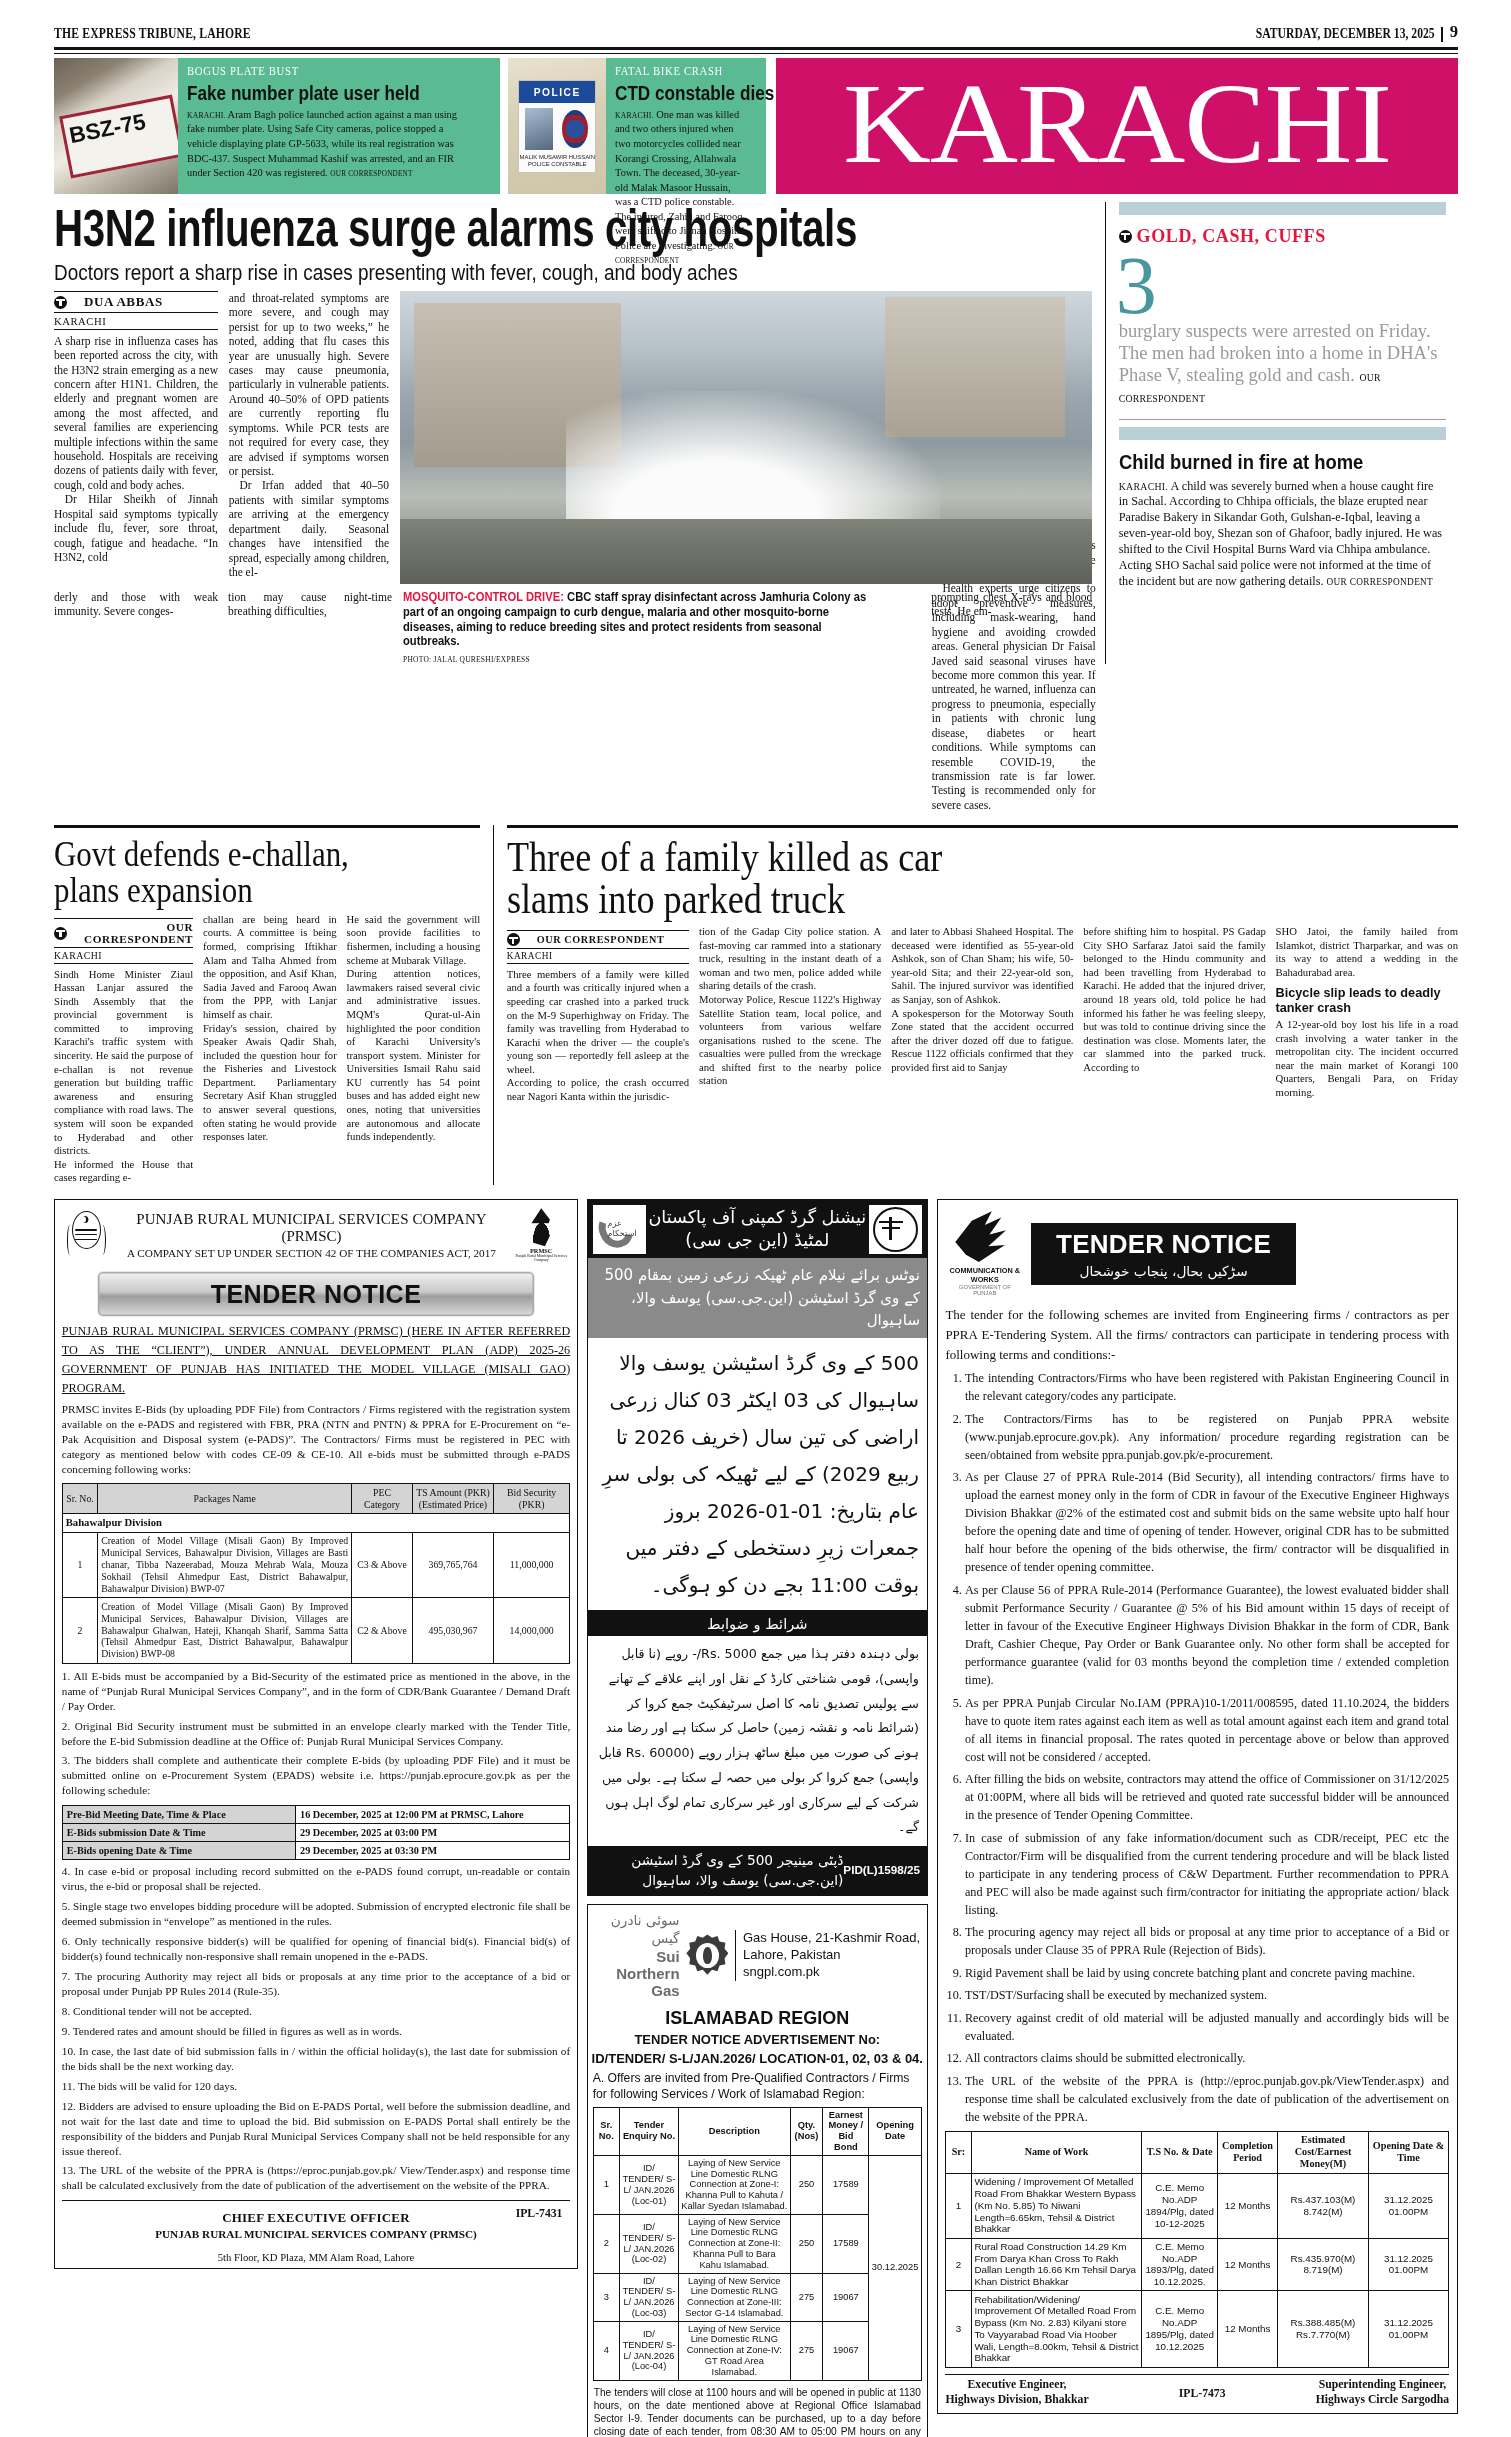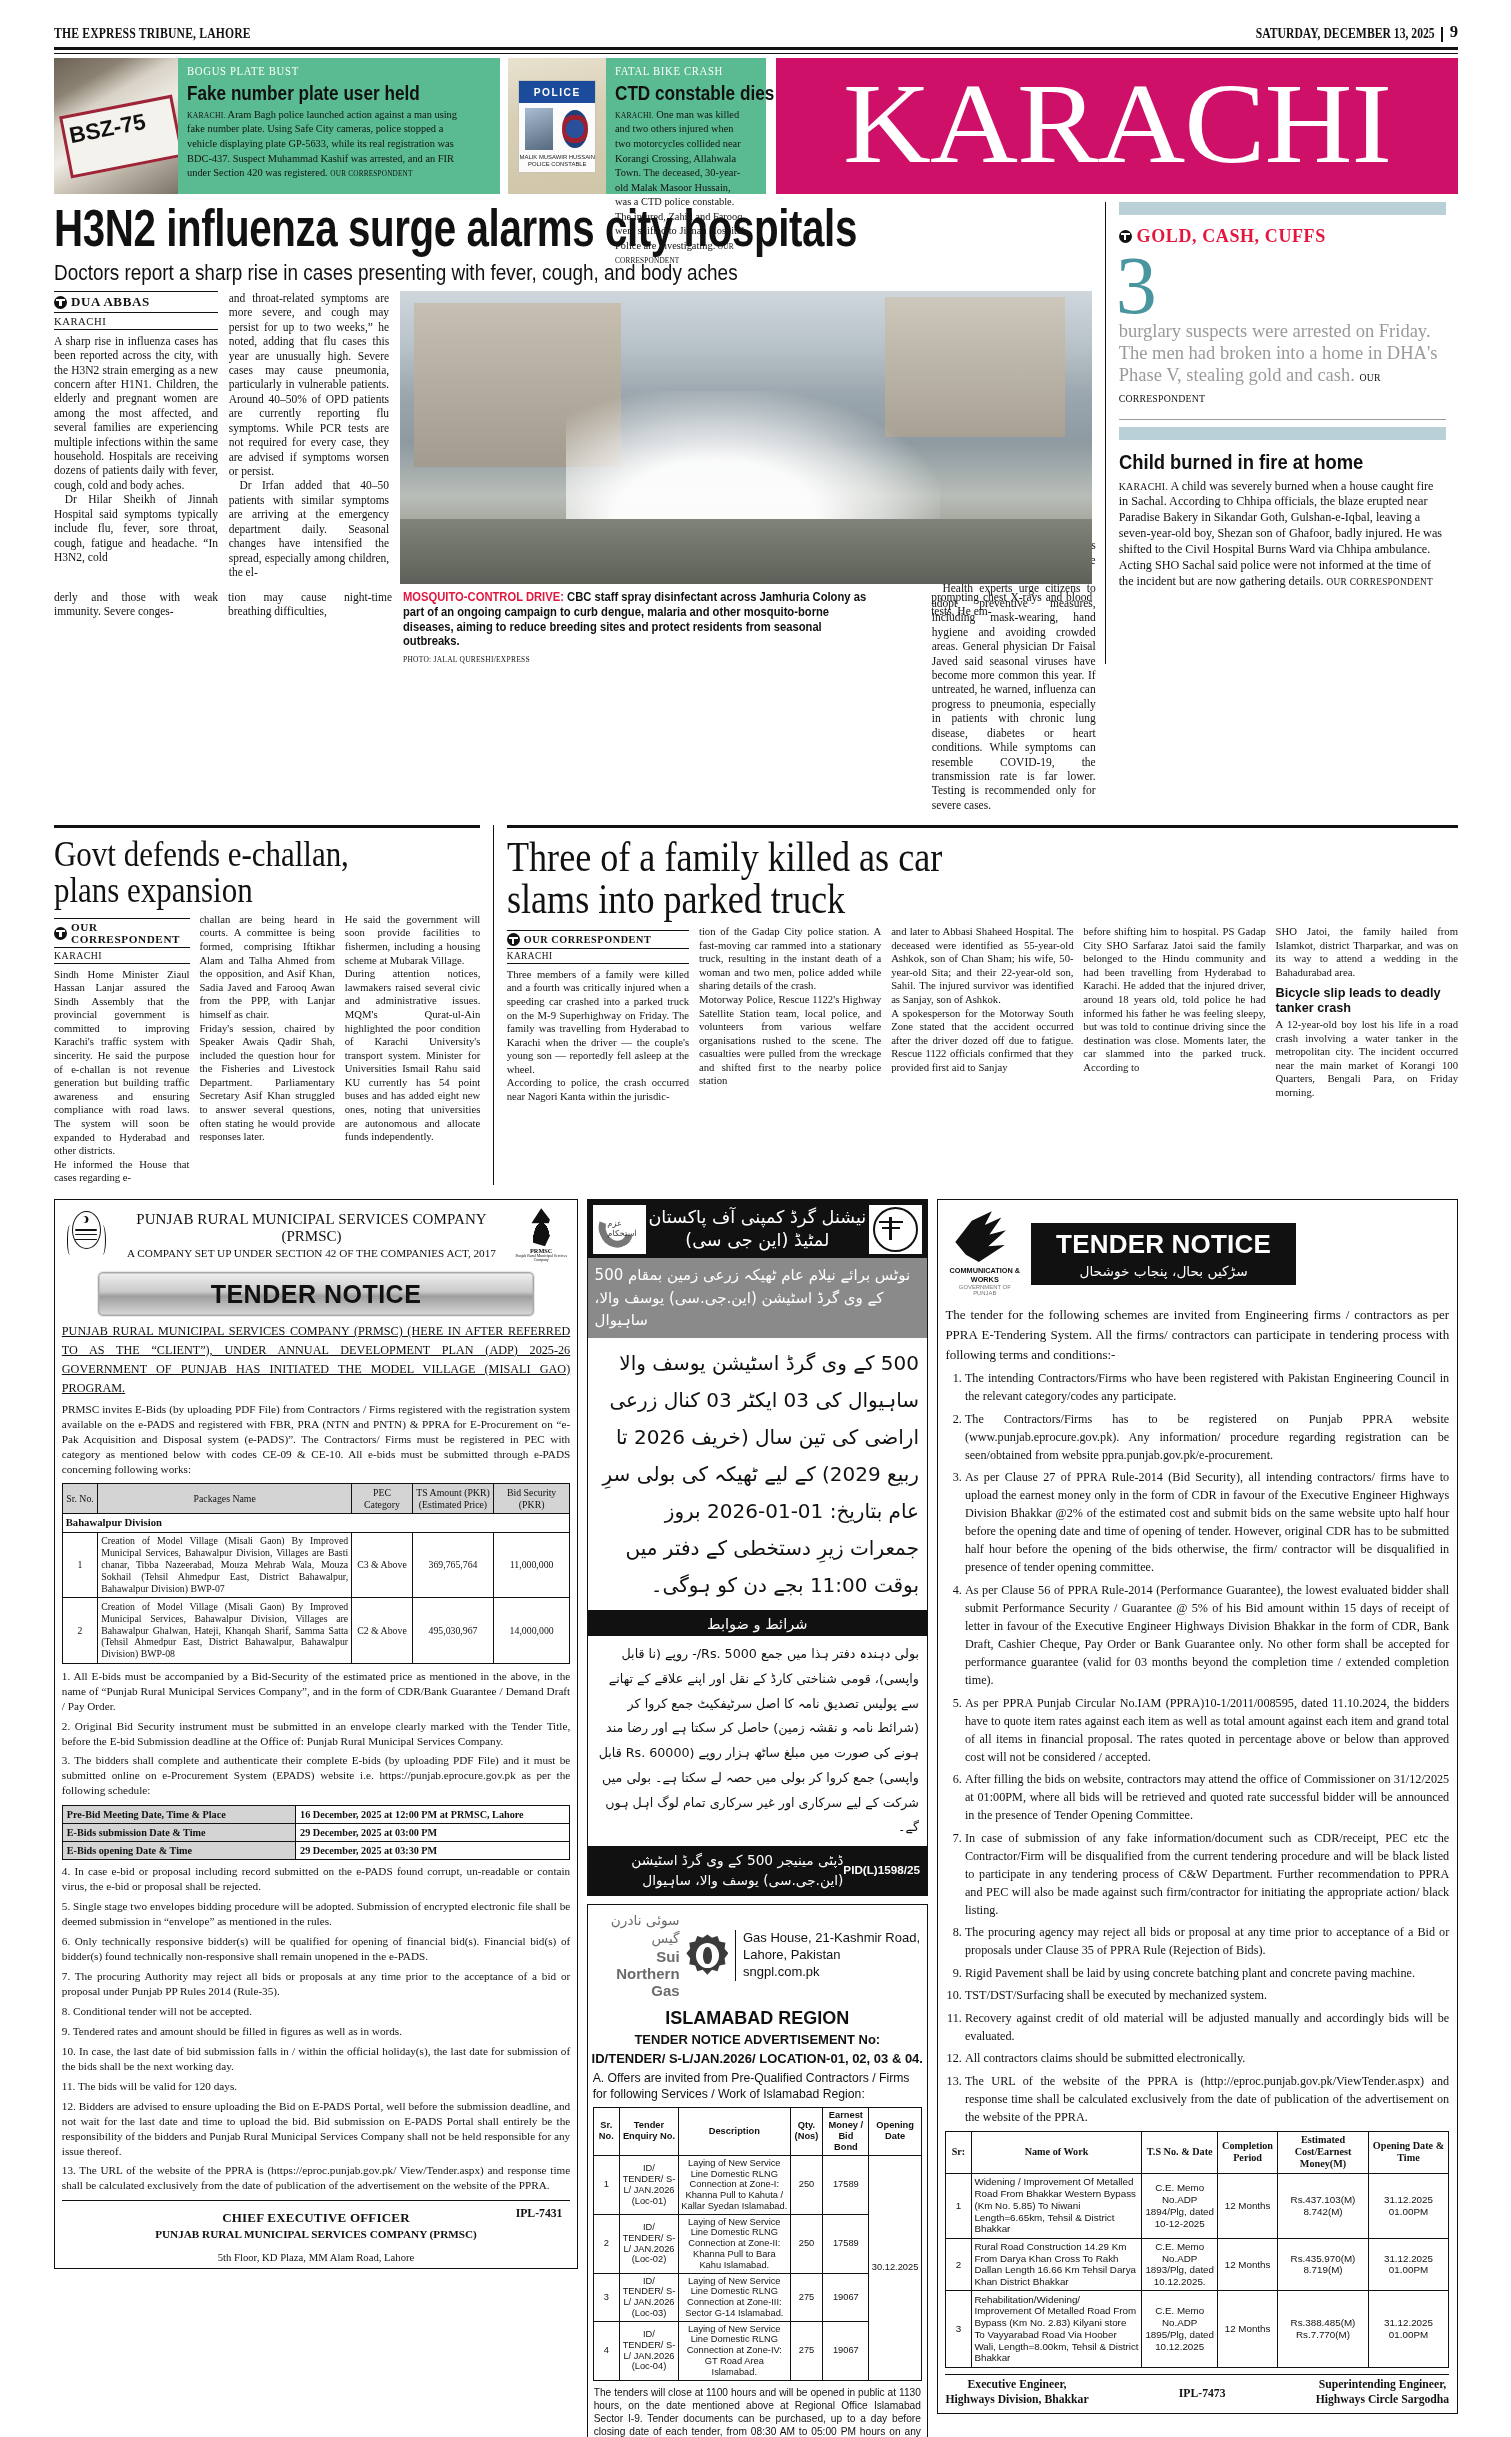--- a/index.html
+++ b/index.html
@@ -81,21 +81,21 @@
   .lead-head { font-family:"Liberation Sans",sans-serif; font-weight:700;
                font-size:51px; line-height:.98; letter-spacing:-0.5px;
                transform:scaleX(.79); transform-origin:left top;
                white-space:nowrap; margin:2px 0 0 0; }
   .lead-deck { font-family:"Liberation Sans",sans-serif; font-weight:400;
                font-size:22px; line-height:1.05; color:#111; margin-top:6.8px;
                transform:scaleX(.86); transform-origin:left top; white-space:nowrap; }
 
   .byline-box { width:173px; margin-top:7.8px; }
   .byline-rule { height:1px; background:#111; }
-  .byline-row { display:flex; align-items:center; gap:4px; padding:2.4px 0 2px; }
+  .byline-row { display:flex; align-items:center; gap:17px; padding:2.4px 0 2px;text-align:right; }
   .tt-logo { width:13px; height:13px; border-radius:50%; background:#111;
              position:relative; flex:0 0 auto; }
   .tt-logo:before{content:"";position:absolute;left:2px;top:3.4px;width:9.3px;height:2px;background:#fff;}
   .tt-logo:after{content:"";position:absolute;left:5.4px;top:3.4px;width:2.4px;height:7.3px;background:#fff;}
   .byline-name { font-weight:700; font-size:13px; letter-spacing:0.6px; }
   .byline-loc { font-size:10.7px; letter-spacing:0.5px; padding:2px 0 1.5px; }
   .lcol { width:164px; }
   .lcol p { margin:0; font-size:11.5px; line-height:1.255; text-align:justify;
             text-justify:inter-word; hyphens:auto; }
   .lcol p + p { text-indent:10.7px; }
@@ -210,21 +210,21 @@
       border:7.8px solid #777; border-right-color:transparent; border-top-color:transparent; transform:rotate(-25deg);}
   .ngc-emb .ur{position:absolute;left:14.6px;top:12.7px;font-size:8.3px;color:#444;}
   .ngc-urdu { flex:1; text-align:center; font-size:17.6px; line-height:1.35;
               direction:rtl; font-family:"DejaVu Sans", sans-serif; }
   .ngc-seal { width:53px; height:49px; background:#fff; position:relative; }
   .ngc-seal .ring{position:absolute;left:3.9px;top:2px;width:45px;height:45px;border-radius:50%;
       border:2.4px solid #111;}
   .ngc-seal .tw{position:absolute;left:20.5px;top:11.7px;width:2.4px;height:23.4px;background:#111;}
   .ngc-seal .tw:before{content:"";position:absolute;left:-10.7px;top:3.9px;width:24.4px;height:2px;background:#111;}
   .ngc-seal .tw:after{content:"";position:absolute;left:-7.8px;top:10.7px;width:18.5px;height:2px;background:#111;}
-  .ngc-sub { background:#8a8a8a; color:#fff; text-align:left; direction:rtl;
+  .ngc-sub { background:#8a8a8a; color:#fff; text-align:right; direction:rtl;
              padding:5.9px 6.8px; font-size:15px; line-height:1.5;
              font-family:"DejaVu Sans", sans-serif; }
   .ngc-body { padding:6.8px 7.8px; direction:rtl; text-align:right; font-size:20px;
               line-height:1.85; font-family:"DejaVu Sans", sans-serif; border-bottom:1px solid #111; }
   .ngc-strip { background:#111; color:#fff; text-align:center; padding:3.9px 0; font-size:14.6px;
                direction:rtl; font-family:"DejaVu Sans",sans-serif; }
   .ngc-body2 { padding:5.9px 7.8px; direction:rtl; text-align:right; font-size:12.7px;
                line-height:1.95; font-family:"DejaVu Sans",sans-serif; }
   .ngc-foot { background:#111; color:#fff; display:flex; align-items:center;
               justify-content:space-between; padding:4.9px 6.8px; direction:rtl;

